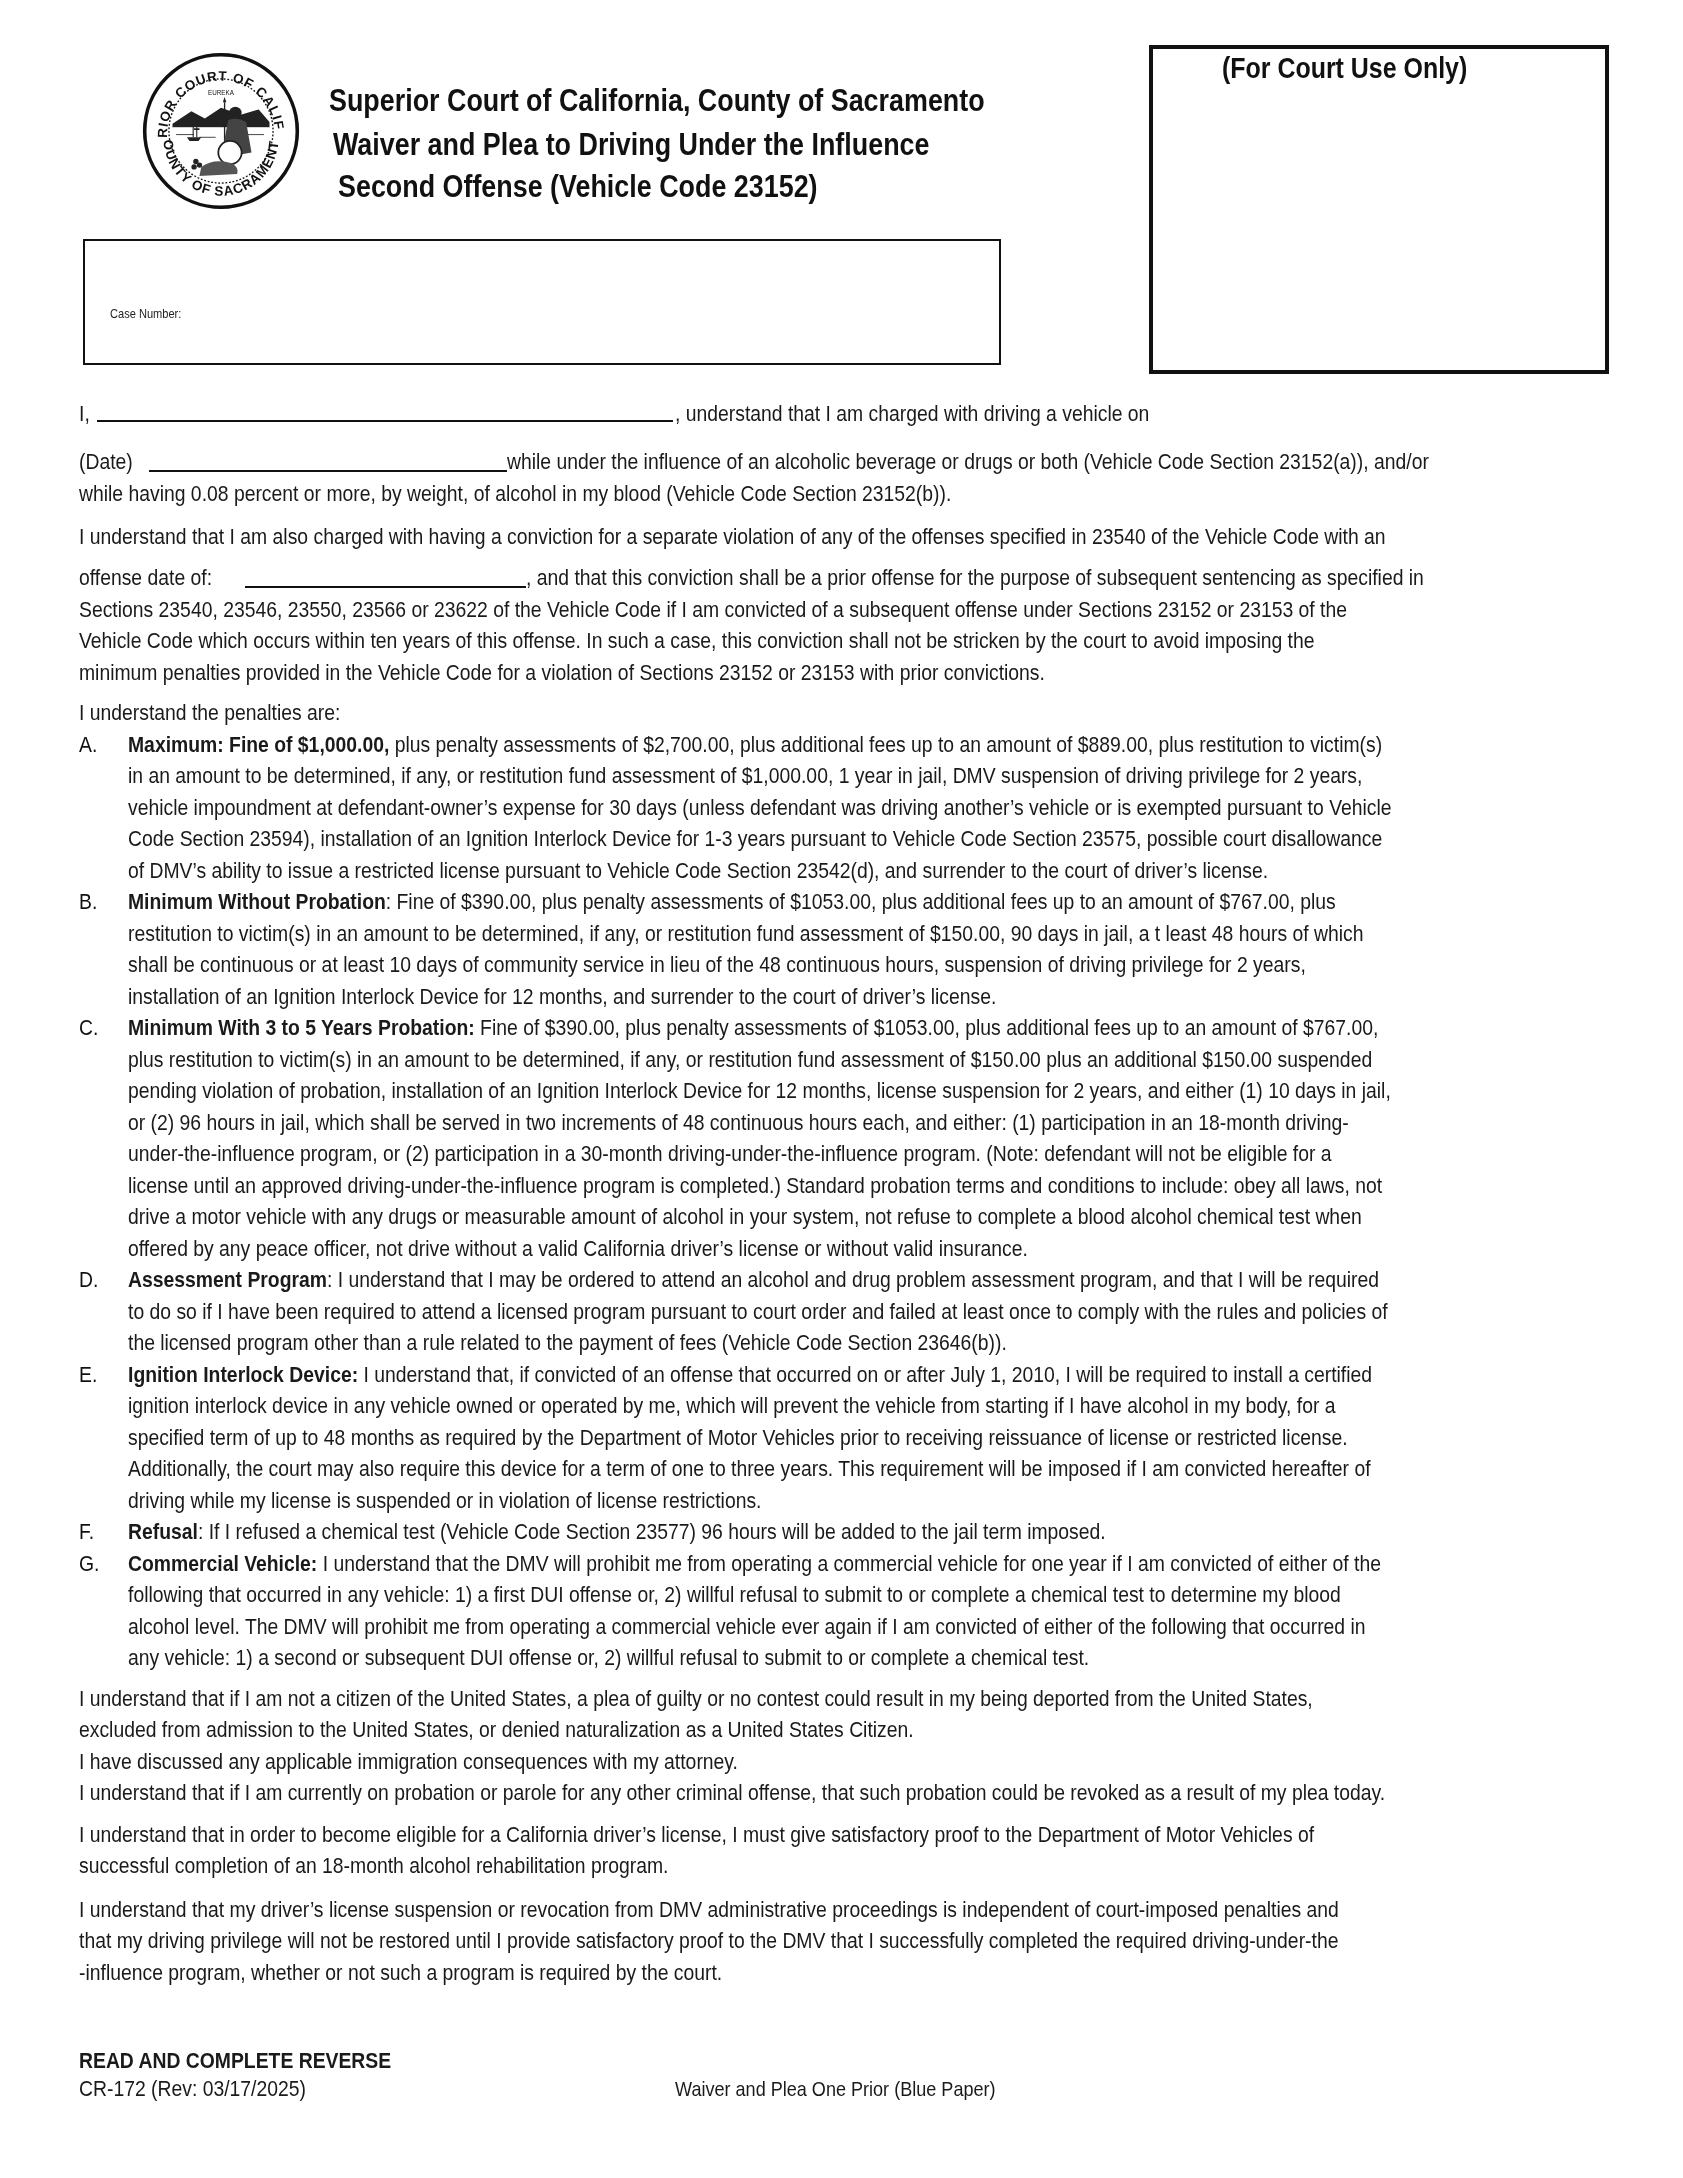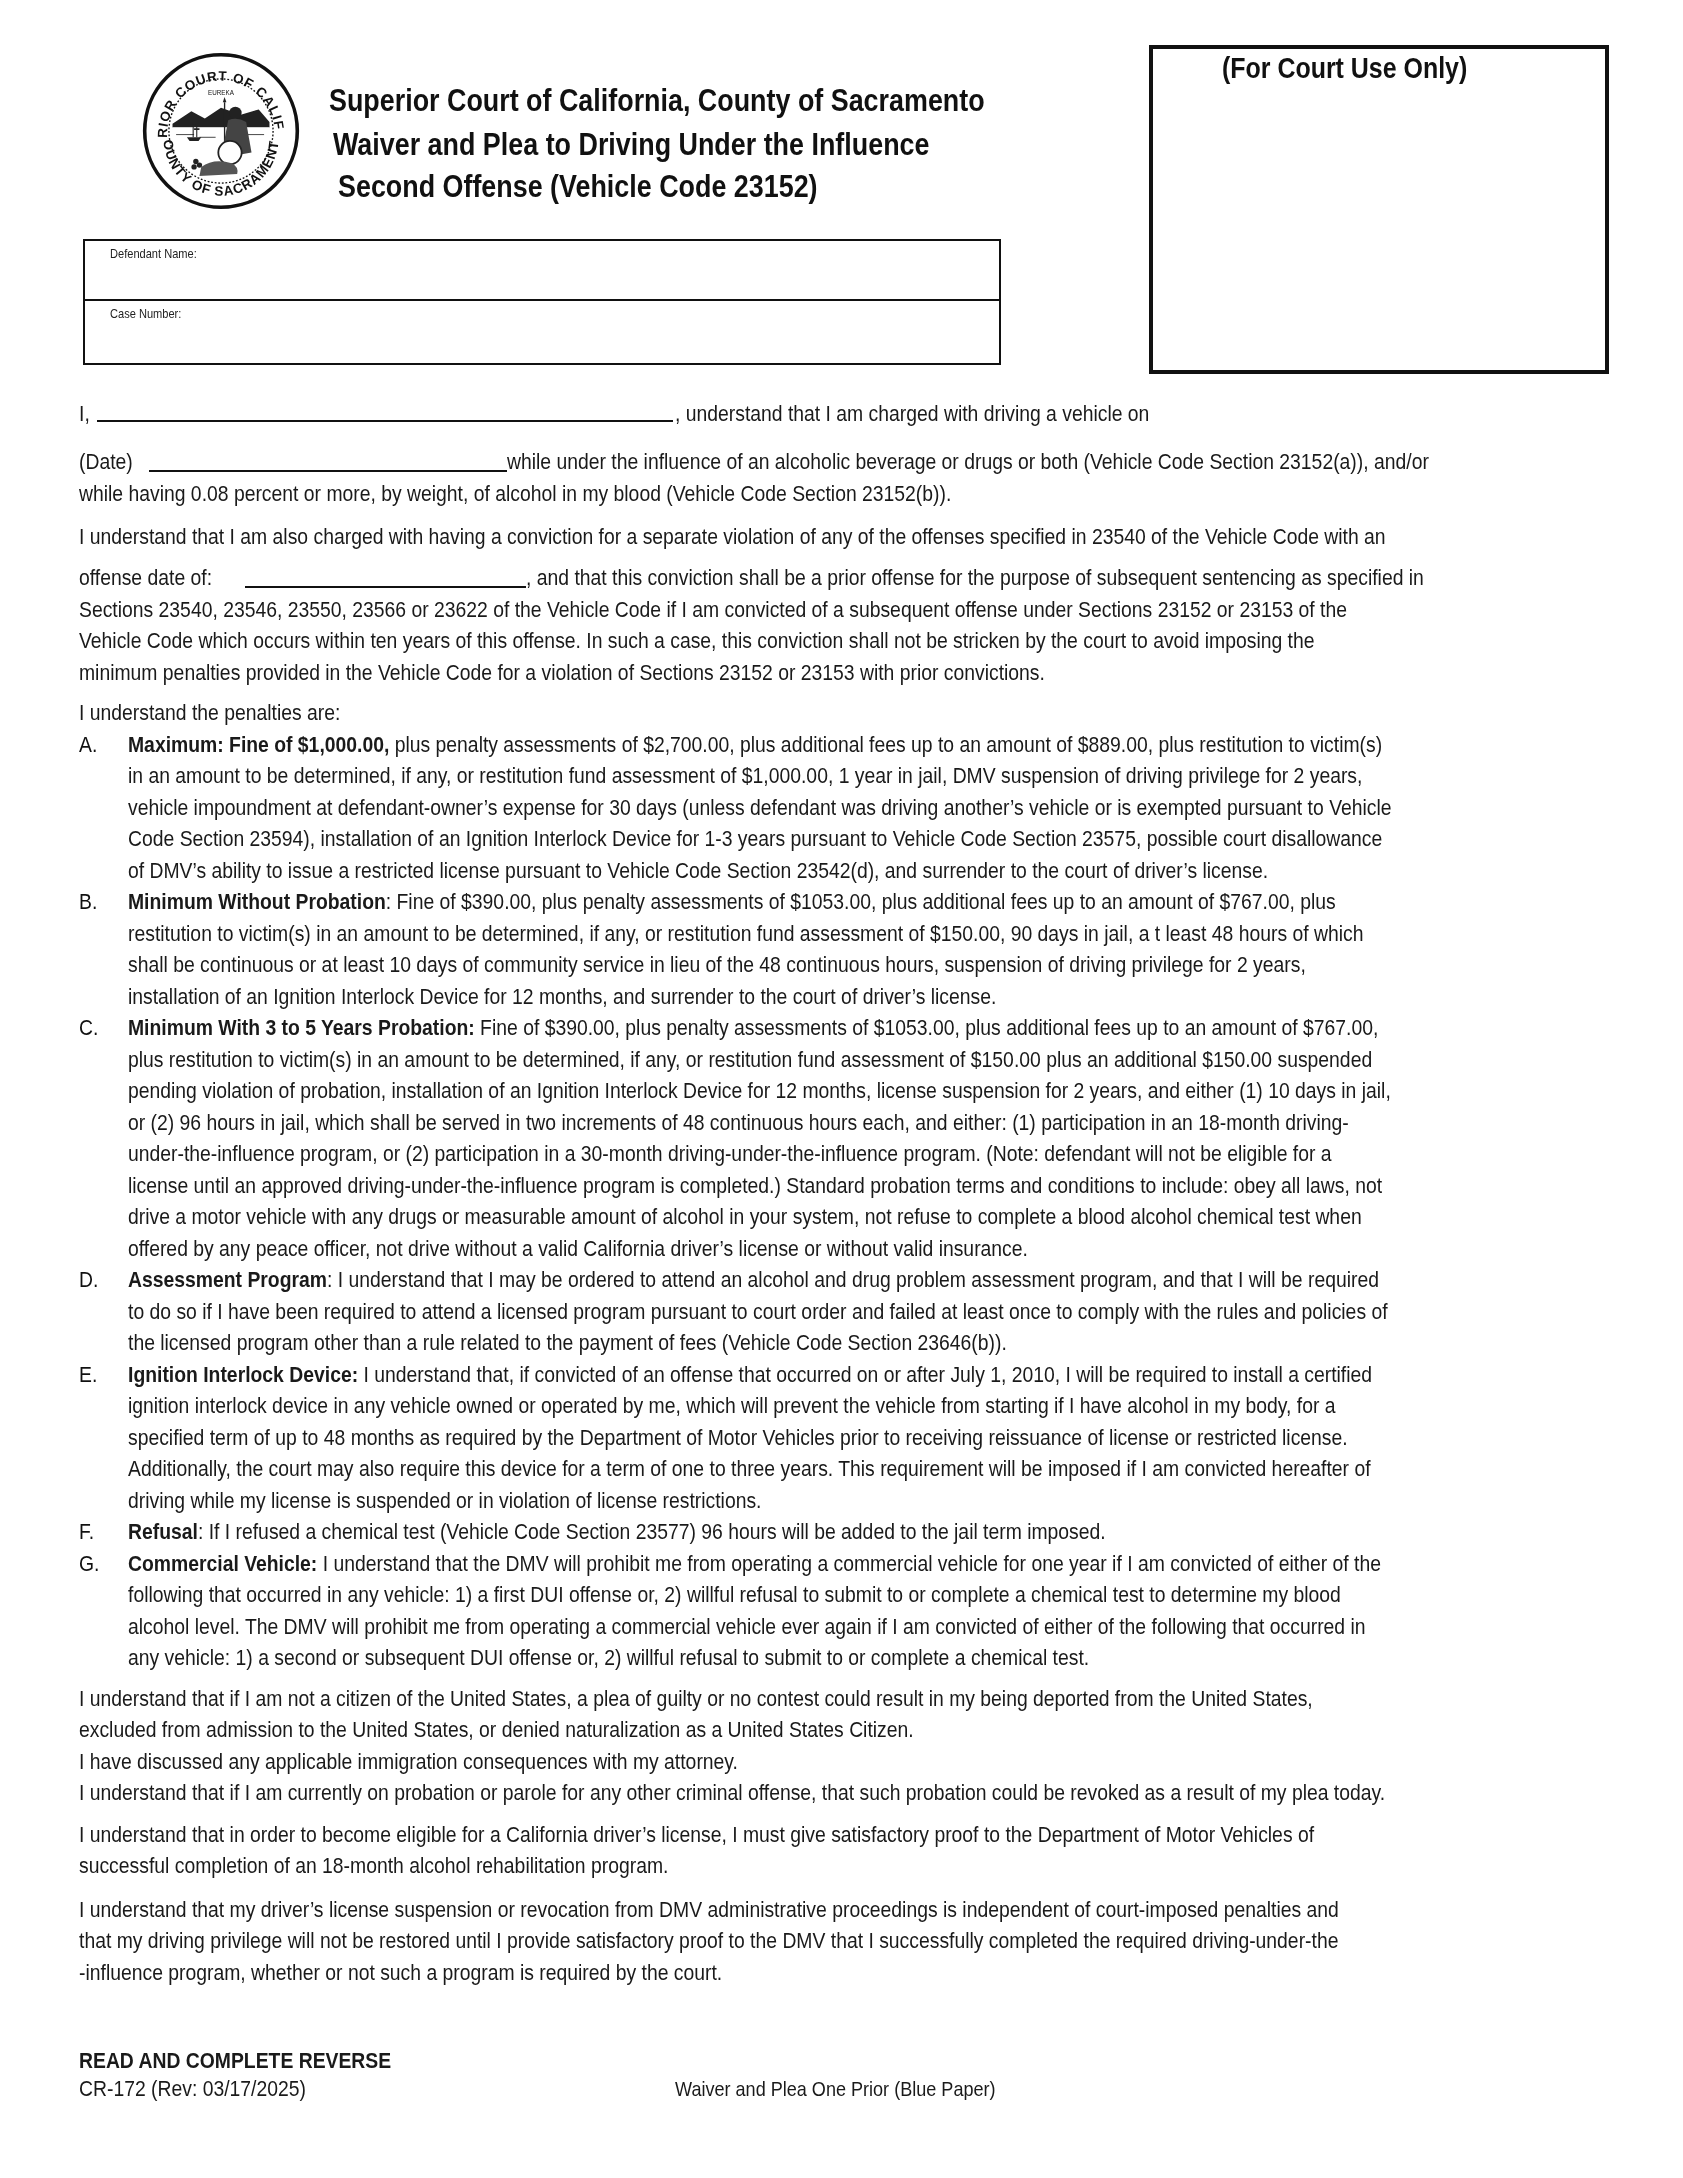--- a/index.html
+++ b/index.html
@@ -61,23 +61,20 @@
 </div>
 
 <div class="title" style="left:329px; top:81px;">Superior Court of California, County of Sacramento</div>
 <div class="title" style="left:333px; top:125px;">Waiver and Plea to Driving Under the Influence</div>
 <div class="title" style="left:338px; top:167px;">Second Offense (Vehicle Code 23152)</div>
 
 <div class="court-box"></div>
 <div class="court-label">(For Court Use Only)</div>
 
 <div class="def-box">
-  <div class="def-row r1">
-    <span class="def-label">Defendant Name:</span>
-  </div>
   <div class="def-row r2">
     <span class="def-label">Case Number:</span>
   </div>
 </div>
 
 <div class="line" style="left:79px; top:400px;">I,</div>
 <div class="blank" style="left:97px; top:420px; width:576px;"></div>
 <div class="line" style="left:675px; top:400px;">, understand that I am charged with driving a vehicle on</div>
 
 <div class="line" style="left:79px; top:448px;">(Date)</div>

